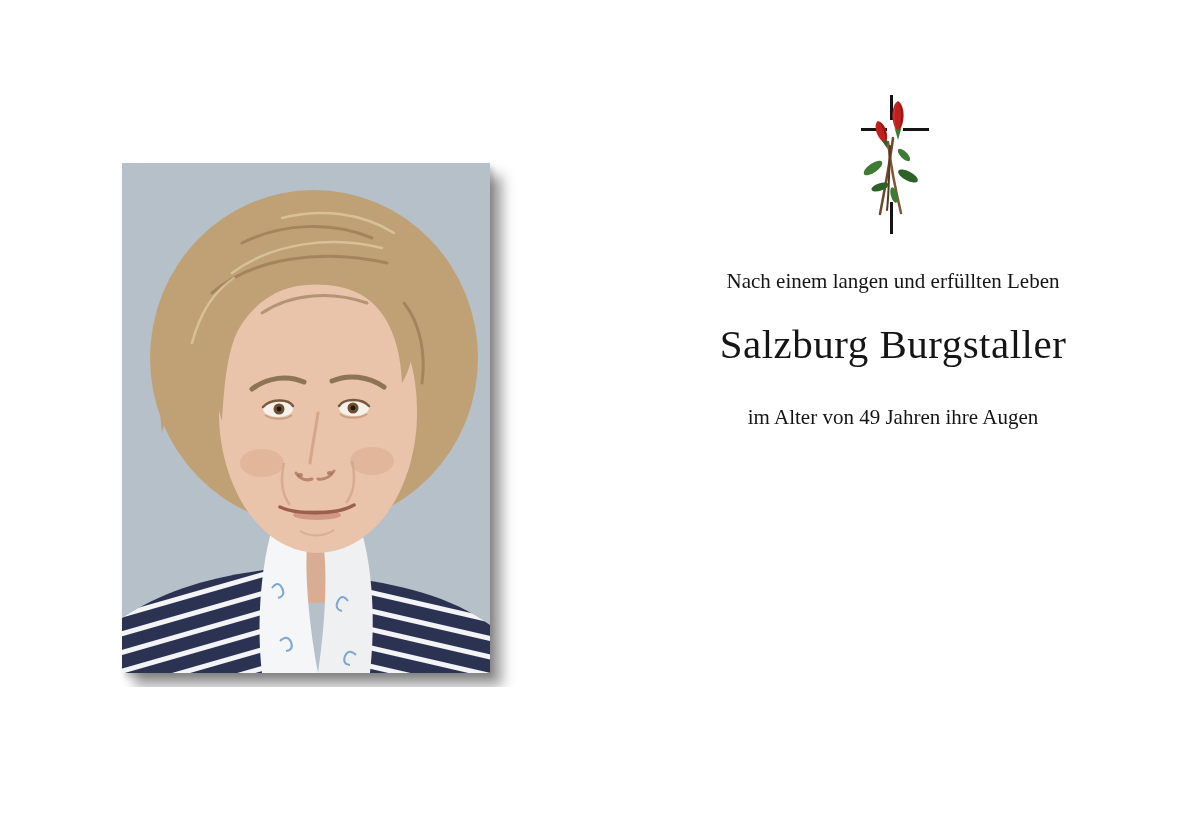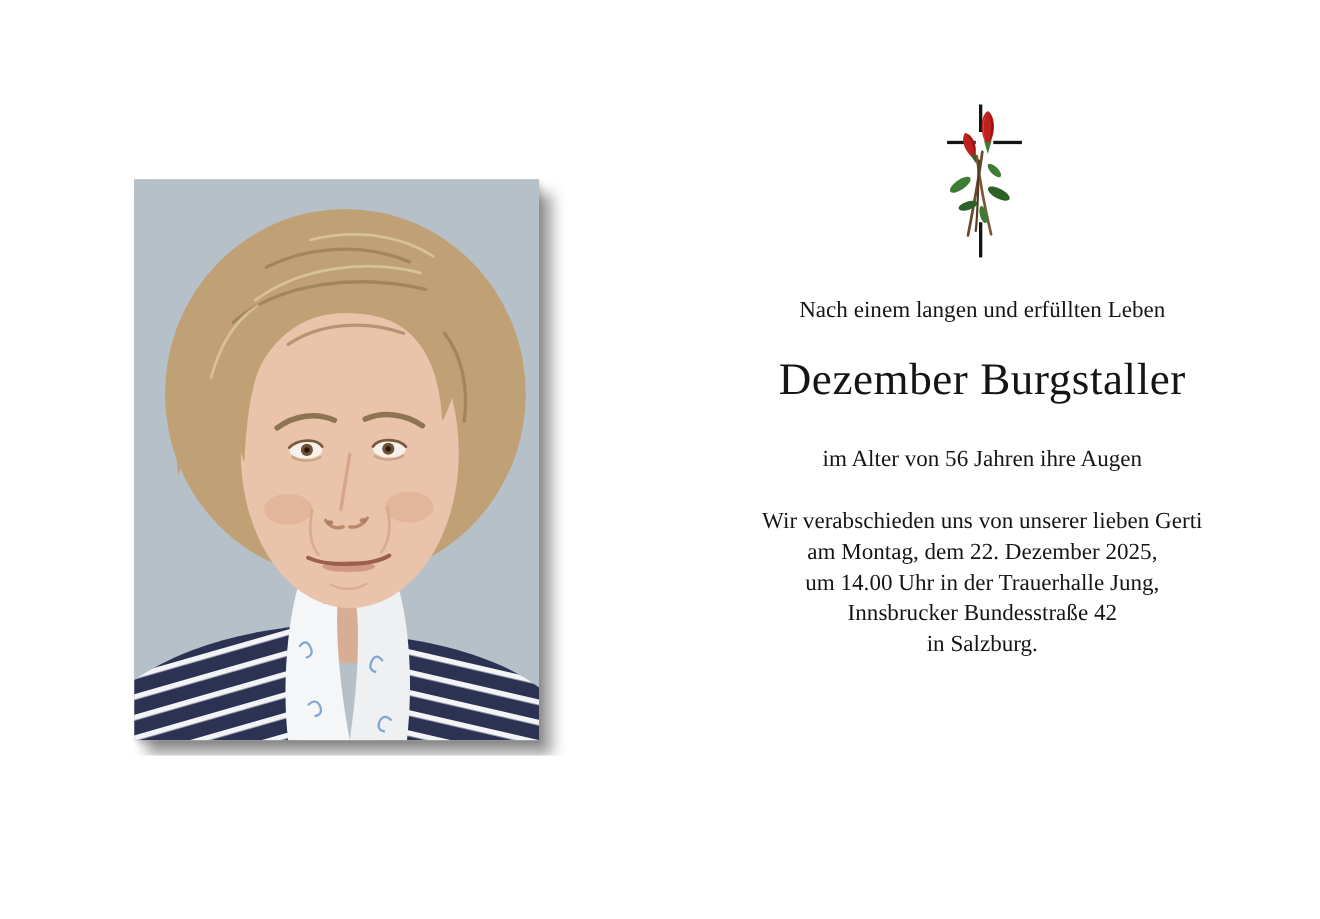--- a/index.html
+++ b/index.html
@@ -145,28 +145,21 @@
         <path d="M30,28 C36,31 37,45 30,52 C23,45 24,31 30,28 Z" fill="#bf1f1d"></path>
         <path d="M31,30 C35,34 35,45 31,50 C33,44 33,34 31,30 Z" opacity="0.8" fill="#7e100f"></path>
         <path d="M27,47 L30,58 L33,47 C31,51 29,51 27,47 Z" fill="#2e6128"></path>
       </g>
     </svg>
 
     <div class="intro">
       <div>Nach einem langen und erfüllten Leben</div>
     </div>
 
-    <h1 class="name">Dezember Burgstaller</h1>
+    <h1 class="name">Salzburg Burgstaller</h1>
 
     <div class="dates">
-      <div>im Alter von 56 Jahren ihre Augen</div>
+      <div>im Alter von 49 Jahren ihre Augen</div>
     </div>
 
-    <div class="farewell">
-      <div>Wir verabschieden uns von unserer lieben Gerti</div>
-      <div>am Montag, dem 22. Dezember 2025,</div>
-      <div>um 14.00 Uhr in der Trauerhalle Jung,</div>
-      <div>Innsbrucker Bundesstraße 42</div>
-      <div>in Salzburg.</div>
-    </div>
 
   </div>
 </div>
 
 </body></html>

